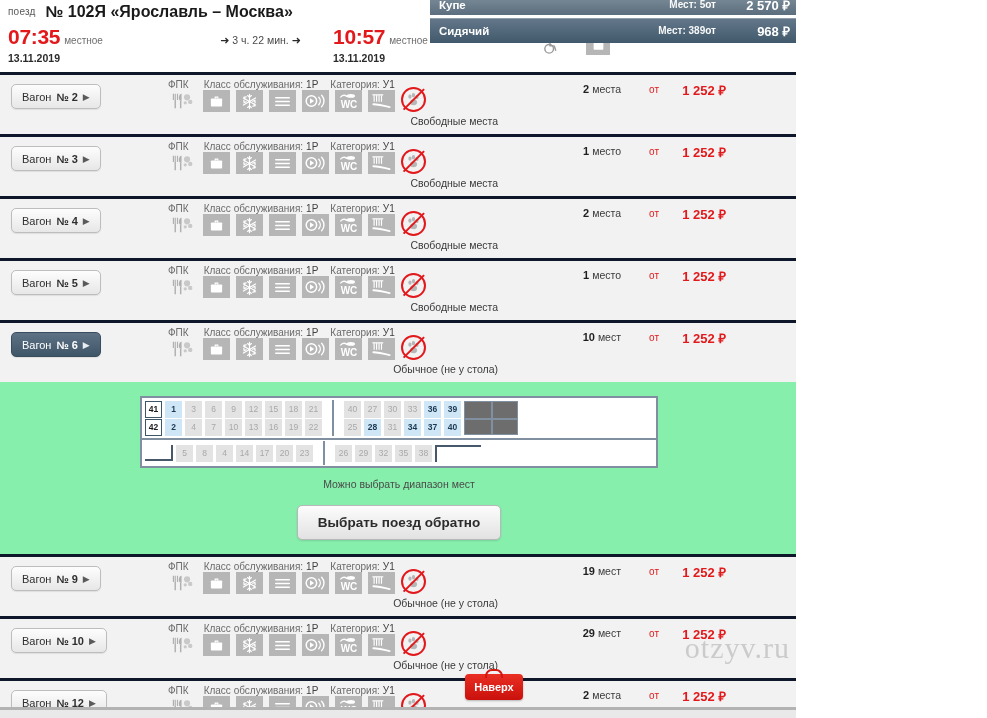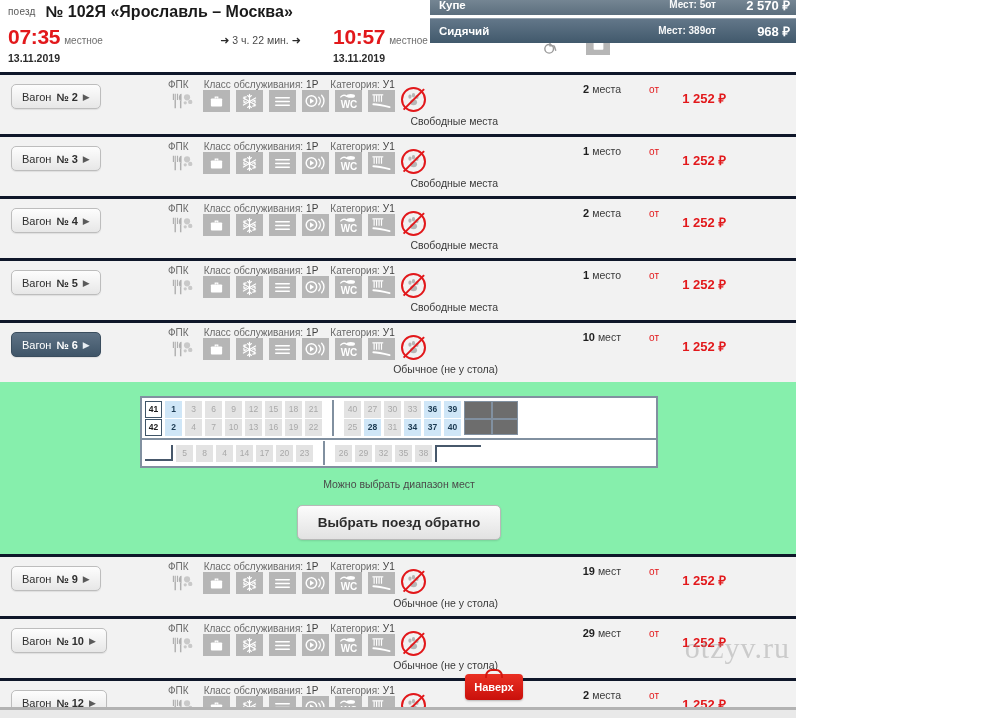--- a/index.html
+++ b/index.html
@@ -172,21 +172,21 @@
   .wagon-seats {
     position: absolute; top: 8px; right: 177px;
     font-size: 10.5px; color: #3a3a3a; white-space: nowrap;
   }
   .wagon-seats b { font-size: 11px; color: #1f1f1f; }
   .wagon-ot {
     position: absolute; top: 9px; right: 139px;
     font-size: 10px; color: #e2181b;
   }
   .wagon-price {
-    position: absolute; top: 14px; right: 72px;
+    position: absolute; top: 6px; right: 72px;
     font-size: 13px; font-weight: bold; color: #e2181b; white-space: nowrap;
   }
 
   
   .seatmap-wrap {
     background: #86efac;
     padding: 14px 0 0 0;
   }
   .carriage {
     width: 518px; margin: 0 auto;

